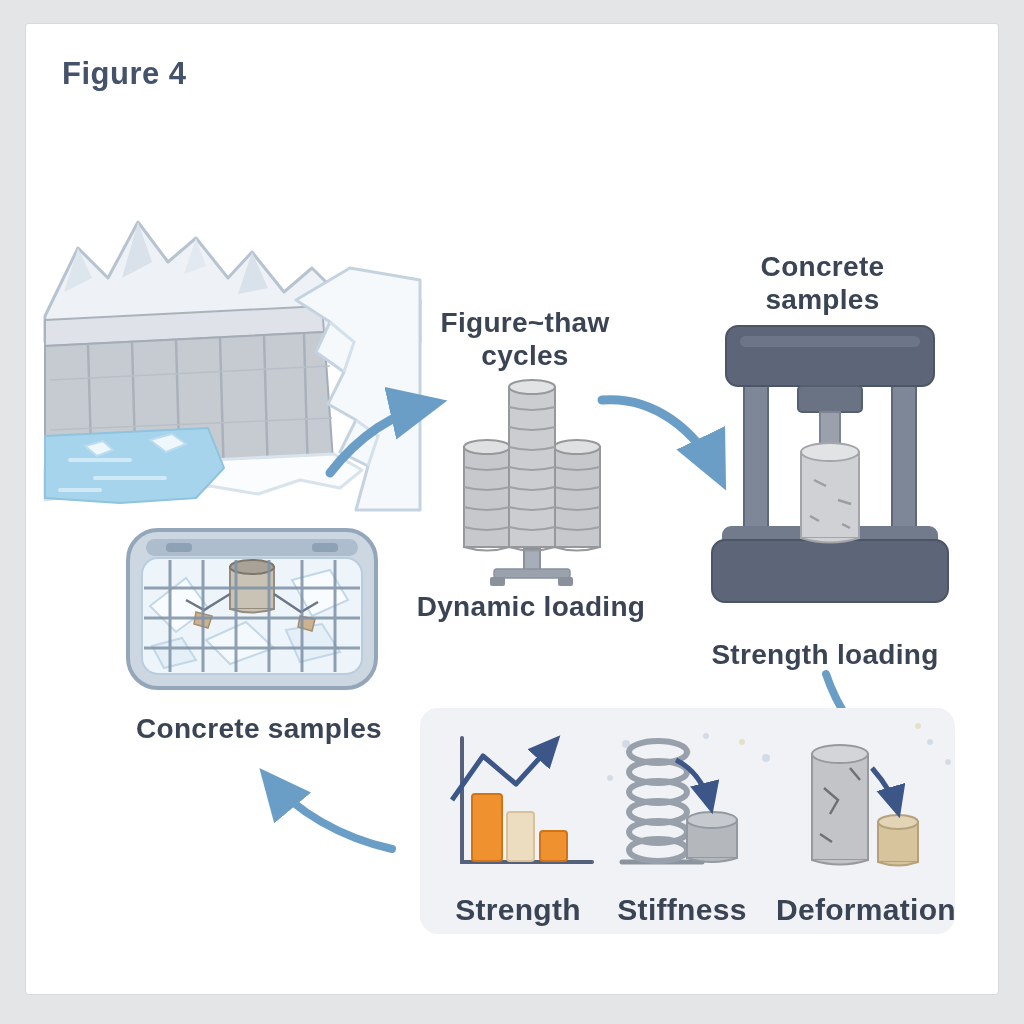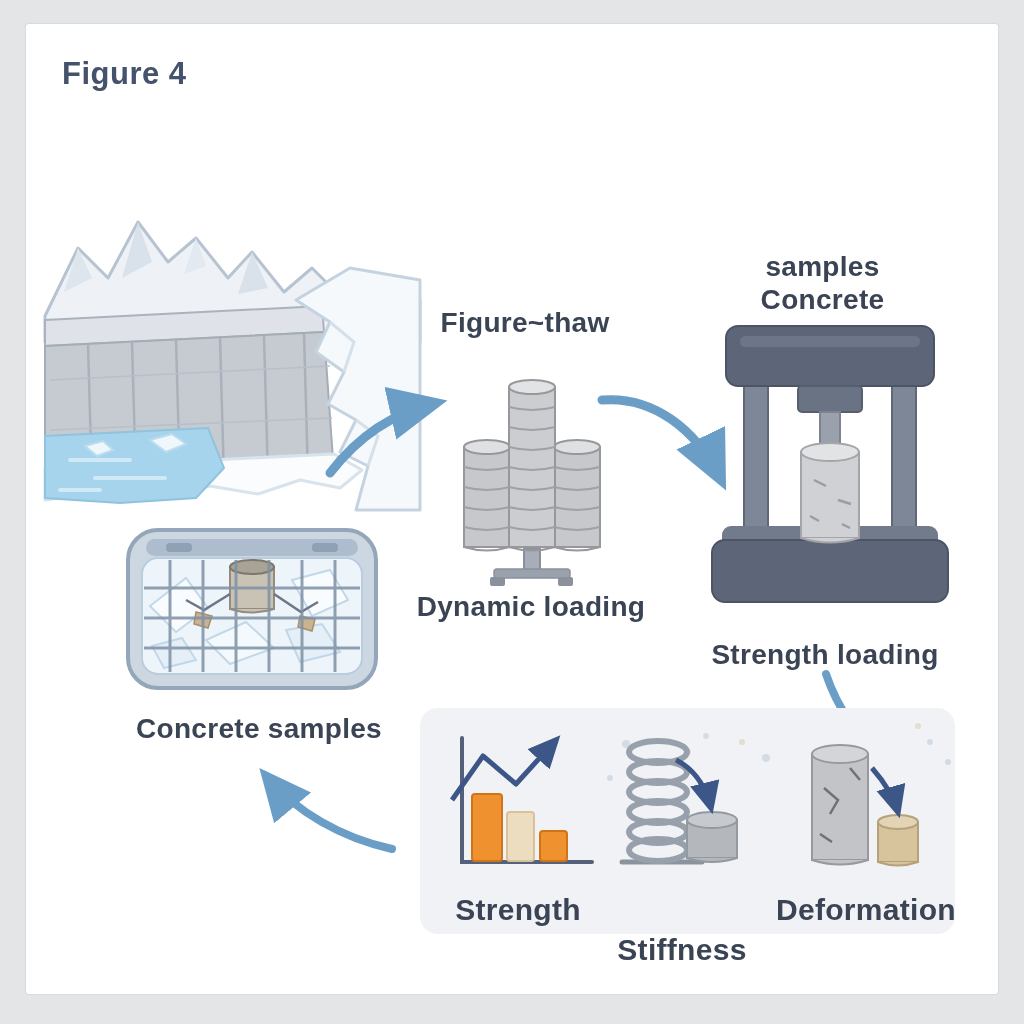--- a/index.html
+++ b/index.html
@@ -215,30 +215,31 @@
       <ellipse cx="898" cy="822" rx="20" ry="7" fill="#e2d4b4" stroke="#b5a27c" stroke-width="2"></ellipse>
       <path d="M872,768 C886,784 894,798 898,812" fill="none" stroke="#3c5688" stroke-width="5" marker-end="url(#ahd)"></path>
     </g>
   </g>
 </svg>
 
 <div class="title">Figure 4</div>
 
 <div class="label fs28" style="left:415px; top:306px; width:220px;">
   <div>Figure~thaw</div>
+  <div>cycles</div>
 </div>
 
 <div class="label fs28" style="left:730px; top:250px; width:185px;">
+  <div>Concrete</div>
   <div>samples</div>
-  <div>Concrete</div>
 </div>
 
 <div class="label fs28" style="left:408px; top:590px; width:246px;">Dynamic loading</div>
 
 <div class="label fs28" style="left:698px; top:638px; width:254px;">Strength loading</div>
 
 <div class="label fs28" style="left:108px; top:712px; width:274px;text-align:right;">Concrete samples</div>
 
 <div class="label fs26" style="left:442px; top:892px; width:152px;">Strength</div>
 
-<div class="label fs26" style="left:610px; top:892px; width:144px;margin-top:40px;">Stiffness</div>
+<div class="label fs26" style="left:610px; top:892px; width:144px;">Stiffness</div>
 
 <div class="label fs26" style="left:776px; top:892px; width:174px;">Deformation</div>
 
 </body></html>

